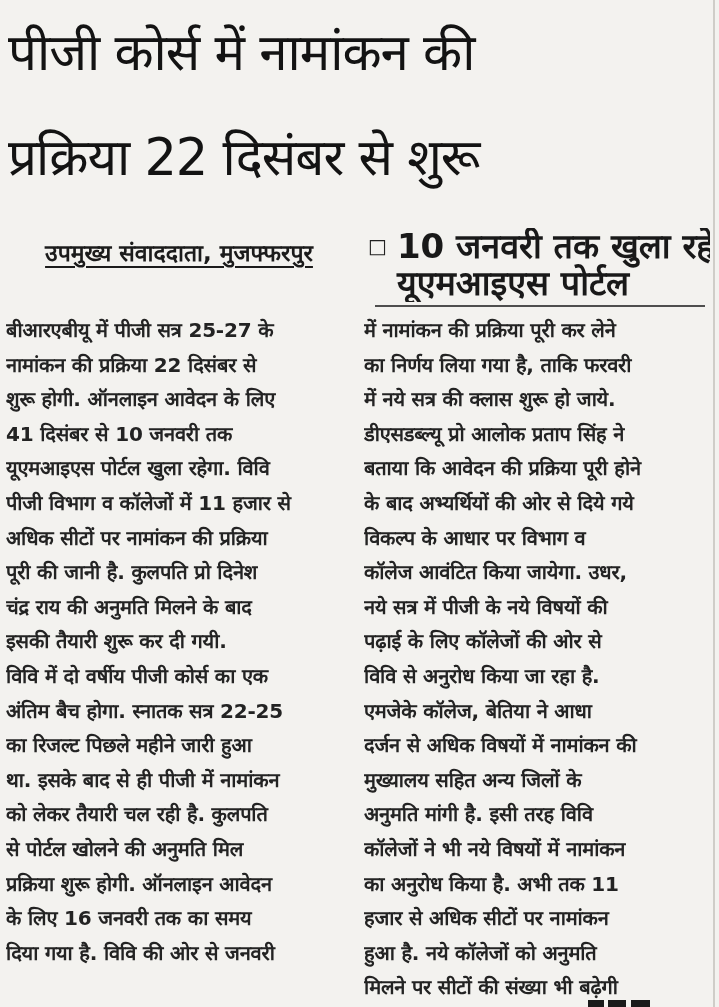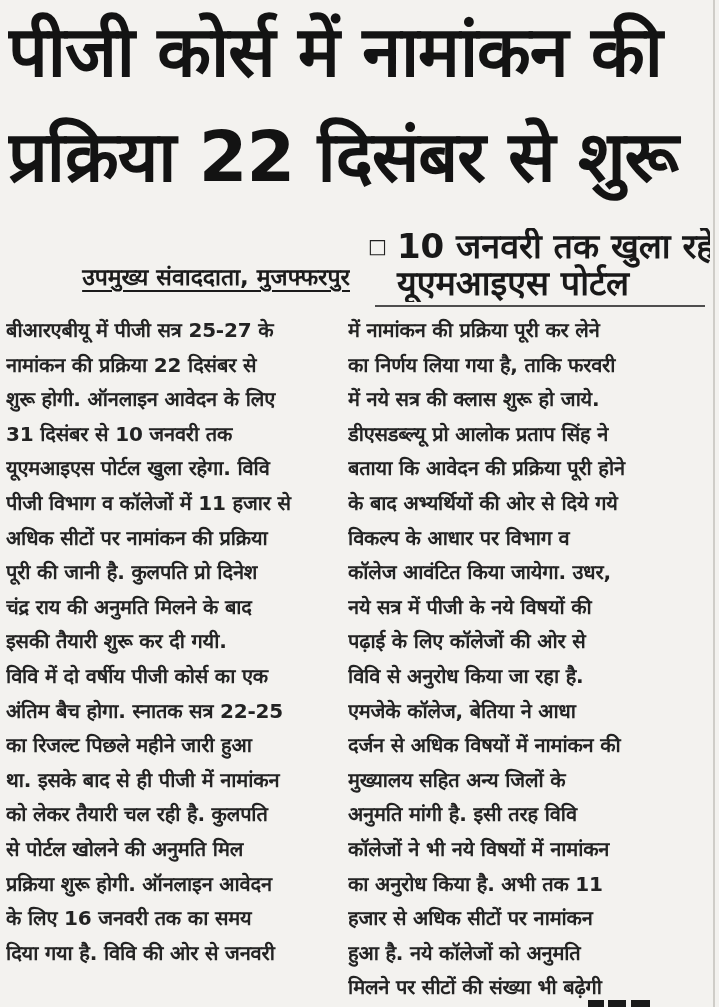--- a/index.html
+++ b/index.html
@@ -14,26 +14,26 @@
   .scan-edge {
     position: absolute; top: 0; right: 4px;
     width: 2px; height: 1007px;
     background: #cfcdc8;
   }
   .headline {
     position: absolute; left: 8px; top: 0; width: 705px;
     overflow: hidden;
   }
   .headline-line {
-    font-size: 70px; font-weight: 700; line-height: 105px;
+    font-size: 51px; font-weight: 400; line-height: 105px;
     letter-spacing: -1px; color: #131313; white-space: nowrap;
   }
   .byline {
-    position: absolute; left: 8px; top: 260px; width: 342px;
-    text-align: right;
+    position: absolute; left: 8px; top: 236px; width: 342px;
+    text-align: center;
     font-size: 23px; font-weight: 700; color: #1b1b1b;
     text-decoration: underline;
     text-decoration-thickness: 2px;
     text-underline-offset: 5px;
     white-space: nowrap; overflow: hidden;
   }
   .highlight {
     position: absolute; left: 368px; top: 228px; width: 342px;
     display: flex; align-items: flex-start; gap: 10px;
     overflow: hidden;
@@ -48,21 +48,21 @@
     color: #191919; white-space: nowrap; overflow: hidden;
   }
   .highlight-rule {
     position: absolute; left: 375px; top: 305px;
     width: 330px; height: 2px; background: #4e4e4e;
   }
   .column {
     position: absolute; top: 313px; overflow: hidden;
   }
   .column.left  { left: 6px;   width: 350px; }
-  .column.right { left: 348px; width: 346px; }
+  .column.right { left: 364px; width: 346px; }
   .body-line {
     font-size: 20px; line-height: 34.6px;
     font-weight: 600; color: #232323;
     white-space: nowrap; overflow: hidden;
     letter-spacing: -0.2px;
   }
   .cutoff-fragment {
     position: absolute; left: 588px; top: 1000px;
     width: 62px; height: 7px;
     background: linear-gradient(90deg,
@@ -89,21 +89,21 @@
     <span class="hl-line">10 जनवरी तक खुला रहेगा</span>
     <span class="hl-line">यूएमआइएस पोर्टल</span>
   </span>
 </div>
 <div class="highlight-rule"></div>
 
 <div class="column left">
     <div class="body-line">बीआरएबीयू में पीजी सत्र 25-27 के</div>
     <div class="body-line">नामांकन की प्रक्रिया 22 दिसंबर से</div>
     <div class="body-line">शुरू होगी. ऑनलाइन आवेदन के लिए</div>
-    <div class="body-line">31 दिसंबर से 10 जनवरी तक</div>
+    <div class="body-line">41 दिसंबर से 10 जनवरी तक</div>
     <div class="body-line">यूएमआइएस पोर्टल खुला रहेगा. विवि</div>
     <div class="body-line">पीजी विभाग व कॉलेजों में 11 हजार से</div>
     <div class="body-line">अधिक सीटों पर नामांकन की प्रक्रिया</div>
     <div class="body-line">पूरी की जानी है.  कुलपति प्रो दिनेश</div>
     <div class="body-line">चंद्र राय की अनुमति मिलने के बाद</div>
     <div class="body-line">इसकी तैयारी शुरू कर दी गयी.</div>
     <div class="body-line">विवि में दो वर्षीय पीजी कोर्स का एक</div>
     <div class="body-line">अंतिम बैच होगा. स्नातक सत्र 22-25</div>
     <div class="body-line">का रिजल्ट पिछले महीने जारी हुआ</div>
     <div class="body-line">था. इसके बाद से ही पीजी में नामांकन</div>

